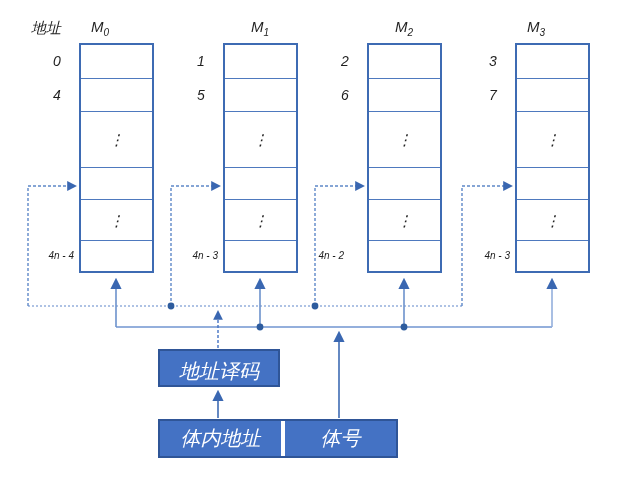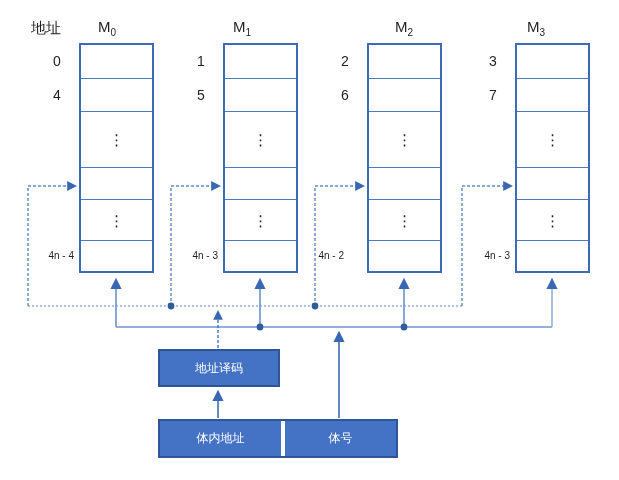--- a/index.html
+++ b/index.html
@@ -1,17 +1,17 @@
 <!DOCTYPE html>
 <html><head>
 <meta charset="utf-8">
 <style>
   html,body{margin:0;padding:0;background:#ffffff;}
   body{width:619px;height:480px;position:relative;font-family:"Liberation Sans",sans-serif;color:#1f1f1f;}
-  .stage{position:absolute;left:0;top:0;width:619px;height:480px;}
+  .stage{position:absolute;left:0;top:0;width:619px;height:480px;font-style:italic;}
   svg.wires{position:absolute;left:0;top:0;pointer-events:none;}
 
   
   .bank{position:absolute;top:43px;width:75px;height:230px;border:2px solid #3e6bb3;
         box-sizing:border-box;background:#ffffff;display:flex;flex-direction:column;}
   .bank .row{box-sizing:border-box;display:flex;align-items:center;justify-content:center;}
   .bank .r1{height:33px;}
   .bank .r2{height:33px;border-top:1.5px solid #4e79be;}
   .bank .r3{height:56px;border-top:1.5px solid #4e79be;}
   .bank .r4{height:32px;border-top:1.5px solid #4e79be;}
@@ -20,21 +20,21 @@
   .dots{font-size:15px;line-height:1;color:#222222;}
 
   .bank-header{position:absolute;top:18px;transform:translateX(-50%);font-size:15px;white-space:nowrap;}
   .bank-header sub{font-size:10px;}
   .addr-title{position:absolute;left:31px;top:19px;font-size:15px;}
   .num{position:absolute;transform:translateX(-50%);font-size:14px;}
   .last-label{position:absolute;top:250px;width:60px;text-align:right;font-size:10px;white-space:nowrap;}
 
   
   .bluebox{position:absolute;background:#4472c4;border:2px solid #2f5597;box-sizing:border-box;
-           color:#ffffff;display:flex;align-items:center;justify-content:center;font-size:12px;}
+           color:#ffffff;display:flex;align-items:flex-end;justify-content:center;font-size:20px;}
   .decoder{left:158px;top:349px;width:122px;height:38px;}
   .register{left:158px;top:419px;width:240px;height:39px;padding:0;}
   .register .cell{height:100%;display:flex;align-items:center;justify-content:center;box-sizing:border-box;}
   .register .cell.left{width:122px;border-radius:17px;}
   .register .cell.right{width:116px;border-left:4px solid #ffffff;}
 </style>
 </head>
 <body>
 
 <div class="stage">
@@ -67,22 +67,22 @@
     <path d="M339,418 V333" fill="none" stroke="#3e6bb3" stroke-width="1.6" marker-end="url(#arr)"></path>
 
     <circle cx="171" cy="306" r="3.4" fill="#2e5c9e"></circle>
     <circle cx="315" cy="306" r="3.4" fill="#2e5c9e"></circle>
     <circle cx="260" cy="327" r="3.4" fill="#2e5c9e"></circle>
     <circle cx="404" cy="327" r="3.4" fill="#2e5c9e"></circle>
   </svg>
 
   <div class="addr-title">地址</div>
 
-  <div class="bank-header" style="left:107px"><span>M</span><sub>0</sub></div>
-  <div class="bank-header" style="left:242px"><span>M</span><sub>1</sub></div>
+  <div class="bank-header" style="left:100px"><span>M</span><sub>0</sub></div>
+  <div class="bank-header" style="left:260px"><span>M</span><sub>1</sub></div>
   <div class="bank-header" style="left:404px"><span>M</span><sub>2</sub></div>
   <div class="bank-header" style="left:536px"><span>M</span><sub>3</sub></div>
 
   <div class="bank" style="left:79px">
     <div class="row r1"></div>
     <div class="row r2"></div>
     <div class="row r3">
         <span class="dots">⋮</span>
       </div>
     <div class="row r4"></div>

